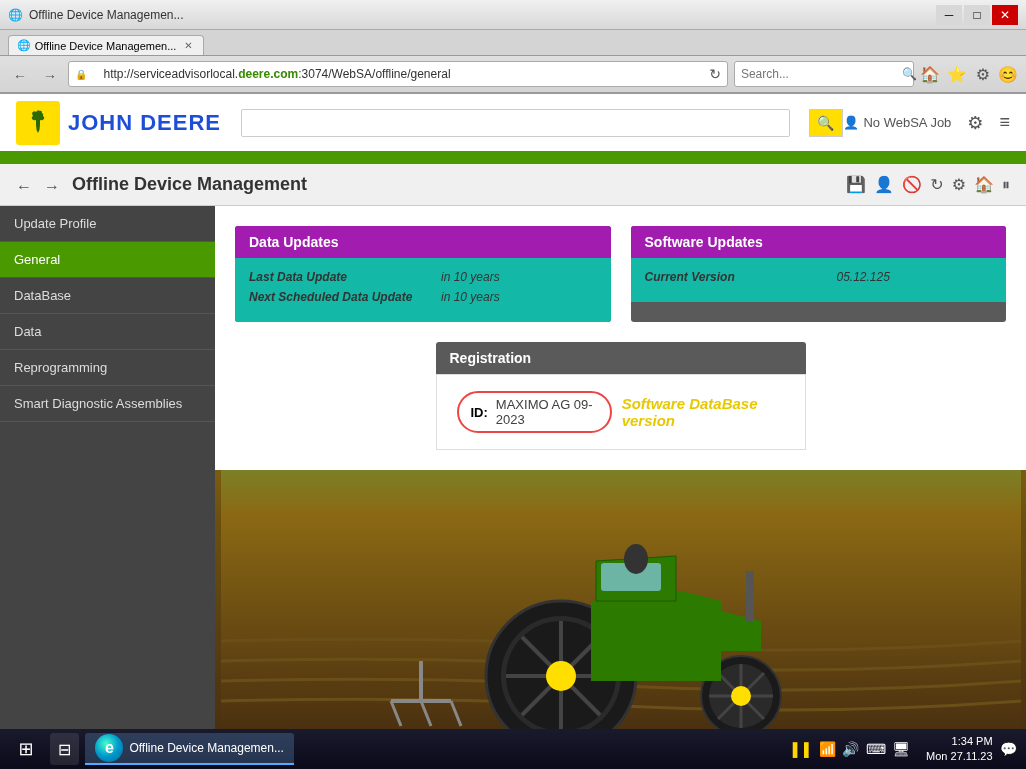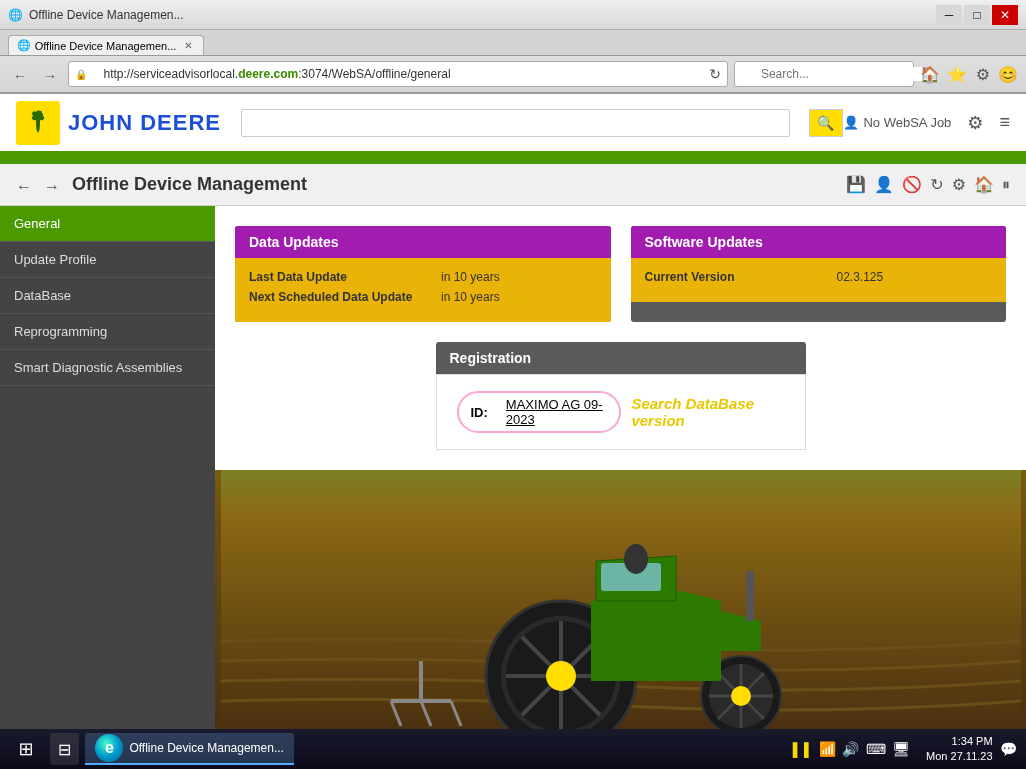--- a/index.html
+++ b/index.html
@@ -60,21 +60,21 @@
     .address-deere { color: #388a00; font-weight: bold; }
     .refresh-btn { font-size: 14px; color: #555; cursor: pointer; }
     .search-box {
       display: flex; align-items: center;
       background: white;
       border: 1px solid #aaa;
       border-radius: 3px;
       height: 26px;
       width: 180px;
     }
-    .search-input { border: none; outline: none; flex: 1; padding: 0 6px; font-size: 12px; margin-left: 20px; }
+    .search-input { border: none; outline: none; flex: 1; padding: 0 6px; font-size: 12px; }
     .search-btn { width: 26px; height: 24px; background: none; border: none; cursor: pointer; font-size: 12px; color: #555; }
     .browser-icons { display: flex; align-items: center; gap: 8px; font-size: 16px; color: #555; }
 
     
     .tab-bar {
       background: #d4d4d4;
       display: flex; align-items: flex-end;
       padding: 0 8px;
       height: 26px;
       border-bottom: 1px solid #999;
@@ -206,22 +206,23 @@
       overflow: hidden;
     }
     .panel-header {
       background: #a21caf;
       color: white;
       padding: 8px 14px;
       font-size: 14px;
       font-weight: bold;
     }
     .panel-body {
-      background: #eab308;
+      background: #14b8a6;
       padding: 12px 14px;
+      font-style: italic;
     }
     .panel-row { display: flex; align-items: center; margin-bottom: 6px; }
     .panel-label { font-weight: bold; font-size: 12px; color: #333; min-width: 180px; }
     .panel-value { font-size: 12px; color: #333; padding-left: 12px; }
 
     
     .registration-section {
       margin-top: 20px;
       display: flex; justify-content: center;
     }
@@ -236,32 +237,32 @@
       font-weight: bold;
       border-radius: 3px 3px 0 0;
     }
     .reg-body {
       background: white;
       padding: 16px 20px;
       border: 1px solid #ddd;
       position: relative;
     }
     .reg-id-label { font-weight: bold; font-size: 13px; }
-    .reg-id-value { font-size: 13px; color: #000000; text-decoration: underline; }
+    .reg-id-value { font-size: 13px; color: #404040; }
 
     
     .oval-annotation {
       position: relative;
       display: inline-flex; align-items: center; gap: 10px;
     }
     .oval-circle {
-      border: 2px solid #f9a8d4;
+      border: 2px solid #ef4444;
       border-radius: 50px;
       padding: 4px 12px;
-      display: inline-flex; align-items: center; gap: 18px;
+      display: inline-flex; align-items: center; gap: 8px;
     }
     .correct-text {
       color: #e8c800;
       font-size: 15px;
       font-weight: bold;
       font-style: italic;
     }
 
     
     .taskbar {
@@ -397,28 +398,31 @@
     <button class="page-action-btn">↻</button>
     <button class="page-action-btn">⚙</button>
     <button class="page-action-btn">🏠</button>
     <button class="page-action-btn">⏸</button>
   </div>
 </div>
 
 <div class="main-layout">
 
   <div class="sidebar">
+    <div class="sidebar-item">
+      <span>Update Profile</span>
+    </div>
     <div class="sidebar-item active">
       <span>General</span>
     </div>
     <div class="sidebar-item">
-      <span>Update Profile</span>
+      <span>DataBase</span>
     </div>
     <div class="sidebar-item">
-      <span>DataBase</span>
+      <span>Data</span>
     </div>
     <div class="sidebar-item">
       <span>Reprogramming</span>
     </div>
     <div class="sidebar-item">
       <span>Smart Diagnostic Assemblies</span>
     </div>
   </div>
 
   <div class="content-area">
@@ -510,38 +514,38 @@
           </div>
         </div>
 
         <div class="data-panel">
           <div class="panel-header">
             <span>Software Updates</span>
           </div>
           <div class="panel-body">
             <div class="panel-row">
               <span class="panel-label">Current Version</span>
-              <span class="panel-value">02.3.125</span>
+              <span class="panel-value">05.12.125</span>
             </div>
           </div>
         </div>
       </div>
 
       <div class="registration-section">
         <div class="registration-box">
           <div class="reg-header">
             <span>Registration</span>
           </div>
           <div class="reg-body">
             <div class="oval-annotation">
               <div class="oval-circle">
                 <span class="reg-id-label">ID:</span>
                 <span class="reg-id-value">MAXIMO AG 09-2023</span>
               </div>
-              <span class="correct-text">Search DataBase version</span>
+              <span class="correct-text">Software DataBase version</span>
             </div>
           </div>
         </div>
       </div>
     </div>
   </div>
 </div>
 
 <div class="taskbar">
   <button class="start-btn">

